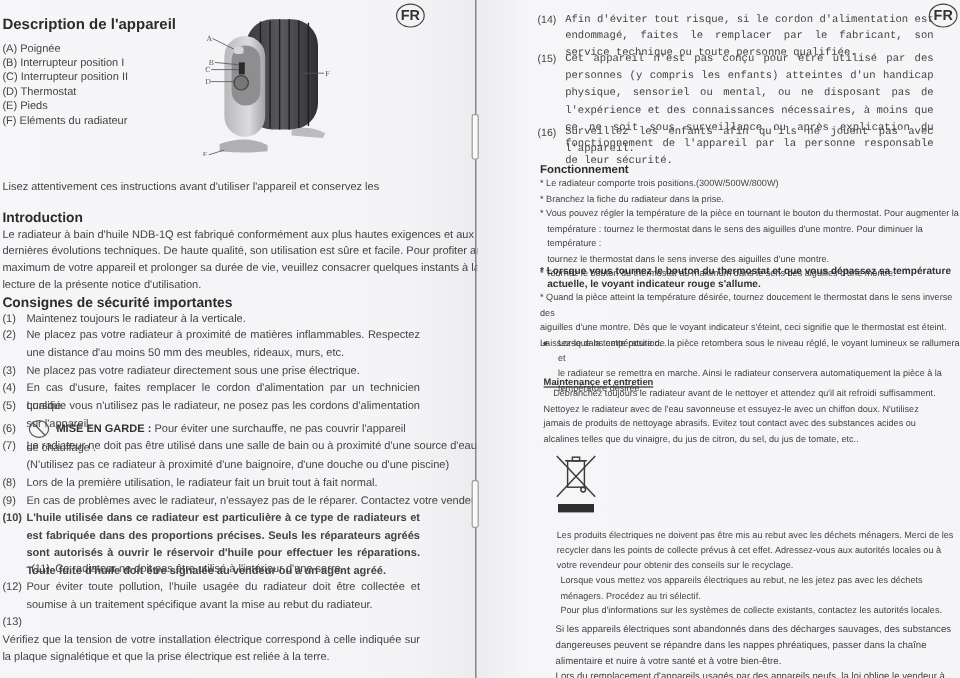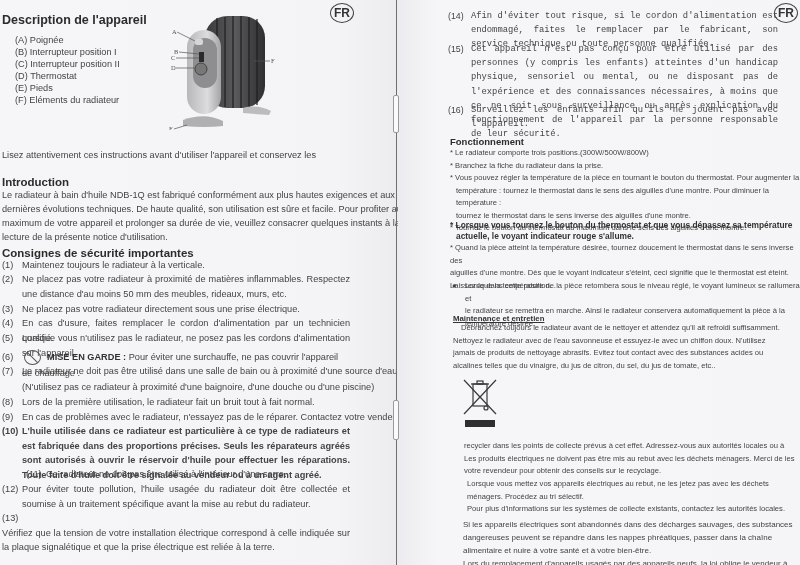--- a/index.html
+++ b/index.html
@@ -26,21 +26,21 @@
   .warn-icon::after { content: ""; position: absolute; left: 7px; top: -1px; width: 1.3px; height: 15px; background: #555; transform: rotate(-45deg); }
   .bold { font-weight: bold; color: #333; }
 </style>
 </head>
 <body>
 
 <div class="page page-left">
 
   <div class="abs h-title" style="left:2px;top:13px;">Description de l'appareil</div>
 
-  <div class="abs" style="left:15px;top:34px;">
+  <div class="abs" style="left:2px;top:34px;">
     <div class="t" style="line-height:12px;">(A) Poignée</div>
     <div class="t" style="line-height:12px;">(B) Interrupteur position I</div>
     <div class="t" style="line-height:12px;">(C) Interrupteur position II</div>
     <div class="t" style="line-height:12px;">(D) Thermostat</div>
     <div class="t" style="line-height:12px;">(E) Pieds</div>
     <div class="t" style="line-height:12px;">(F) Eléments du radiateur</div>
   </div>
 
   <div class="abs" style="left:165px;top:8px;width:115px;height:122px;">
     <svg width="115" height="122" viewBox="0 0 115 122">
@@ -222,22 +222,22 @@
       <rect x="15" y="3" width="6" height="3"></rect>
       <circle cx="24" cy="30" r="2"></circle>
       <line x1="2" y1="2" x2="34" y2="36"></line>
       <line x1="34" y1="2" x2="2" y2="36"></line>
     </g>
     <rect x="3" y="42" width="30" height="7" fill="#2e2e2e"></rect>
   </svg>
 </div>
 
 <div class="abs" style="left:464px;top:440px;">
+  <div class="small">Les produits électriques ne doivent pas être mis au rebut avec les déchets ménagers. Merci de les</div>
   <div class="small">recycler dans les points de collecte prévus à cet effet. Adressez-vous aux autorités locales ou à</div>
-  <div class="small">Les produits électriques ne doivent pas être mis au rebut avec les déchets ménagers. Merci de les</div>
   <div class="small">votre revendeur pour obtenir des conseils sur le recyclage.</div>
 </div>
 <div class="abs" style="left:467px;top:478px;">
   <div class="small">Lorsque vous mettez vos appareils électriques au rebut, ne les jetez pas avec les déchets</div>
   <div class="small">ménagers. Procédez au tri sélectif.</div>
   <div class="small">Pour plus d'informations sur les systèmes de collecte existants, contactez les autorités locales.</div>
 </div>
 <div class="abs" style="left:463px;top:518px;">
   <div class="small" style="font-size:8px;line-height:13px;">Si les appareils électriques sont abandonnés dans des décharges sauvages, des substances</div>
   <div class="small" style="font-size:8px;line-height:13px;">dangereuses peuvent se répandre dans les nappes phréatiques, passer dans la chaîne</div>

